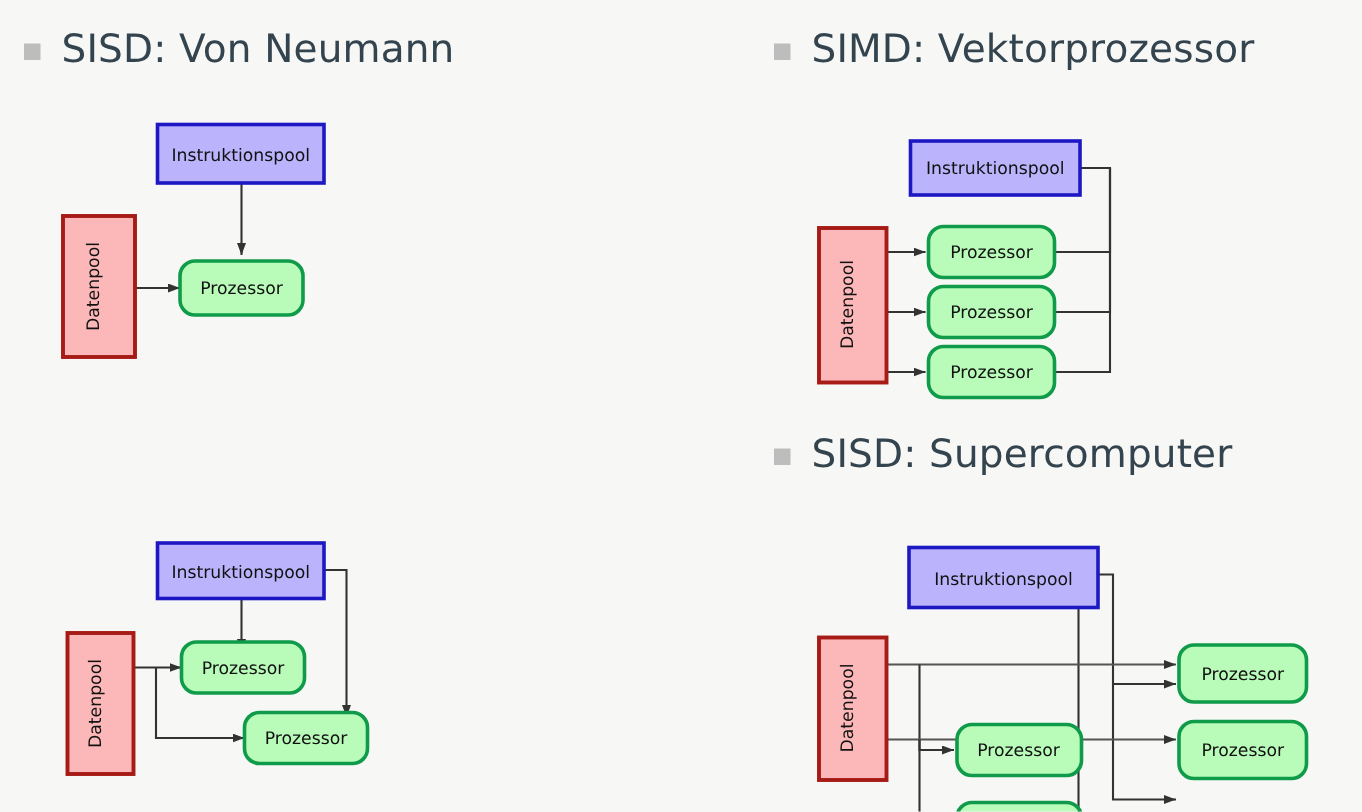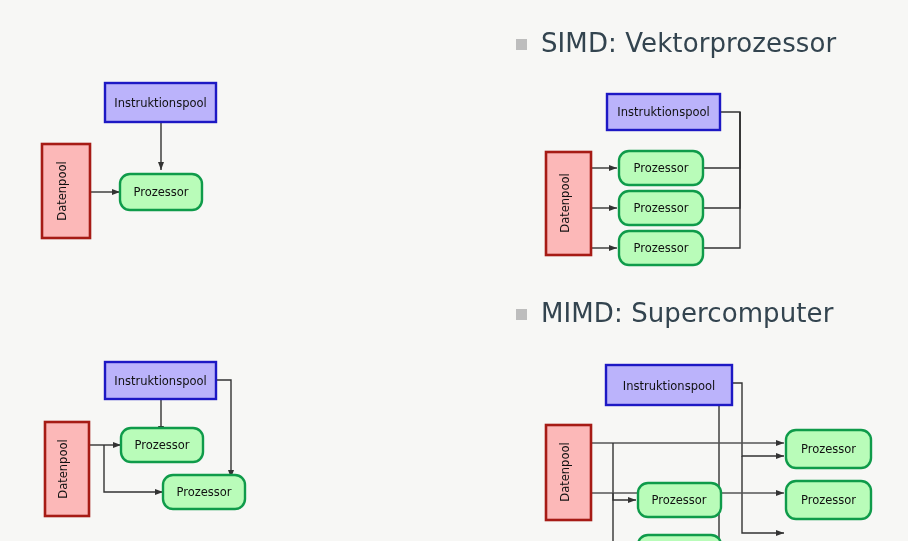--- a/index.html
+++ b/index.html
@@ -29,21 +29,21 @@
   .q-br { left: 454px; top: 270px; height: 271px; }
 
   .heading {
     position: absolute;
     display: flex;
     align-items: center;
     gap: 14px;
     white-space: nowrap;
   }
   .q-tl .heading, .q-bl .heading { left: 16px; top: 18px; }
-  .q-tr .heading, .q-br .heading { left: 62px; top: 18px; margin-top: 10px; }
+  .q-tr .heading, .q-br .heading { left: 62px; top: 18px; }
 
   .bullet-square {
     width: 11px;
     height: 11px;
     background: #bdbdbd;
     flex: 0 0 auto;
     position: relative;
     top: 1px;
   }
   .heading-text {
@@ -65,20 +65,24 @@
     font-size: 11.5px;
     fill: #111111;
   }
 </style>
 </head>
 <body>
 
 <div class="slide">
 
   <div class="quad q-tl">
+    <div class="heading">
+      <span class="bullet-square"></span>
+      <span class="heading-text">SISD: Von Neumann</span>
+    </div>
 
     <svg class="diagram" width="454" height="270">
       <defs>
         <marker id="arrH1" markerWidth="9" markerHeight="9" refX="8" refY="3" orient="auto" markerUnits="userSpaceOnUse">
           <path d="M0,0 L8,3 L0,6 z" fill="#333333"></path>
         </marker>
       </defs>
 
       <line x1="161" y1="122" x2="161" y2="170" stroke="#333333" stroke-width="1.4" marker-end="url(#arrH1)"></line>
 
@@ -160,21 +164,21 @@
       <text x="162" y="179" text-anchor="middle">Prozessor</text>
 
       <rect x="163" y="205" width="82" height="34" rx="10" ry="10" fill="#b9fcb9" stroke="#0f9b4a" stroke-width="2.4"></rect>
       <text x="204" y="226" text-anchor="middle">Prozessor</text>
     </svg>
   </div>
 
   <div class="quad q-br">
     <div class="heading">
       <span class="bullet-square"></span>
-      <span class="heading-text">MIMD: Supercomputer</span>
+      <span class="heading-text">SISD: Supercomputer</span>
     </div>
 
     <svg class="diagram" width="454" height="271">
       <defs>
         <marker id="arrH4" markerWidth="9" markerHeight="9" refX="8" refY="3" orient="auto" markerUnits="userSpaceOnUse">
           <path d="M0,0 L8,3 L0,6 z" fill="#333333"></path>
         </marker>
       </defs>
 
       <path d="M265,135 L265,180 L265,230 L245,230" fill="none" stroke="#333333" stroke-width="1.4" marker-end="url(#arrH4)"></path>

